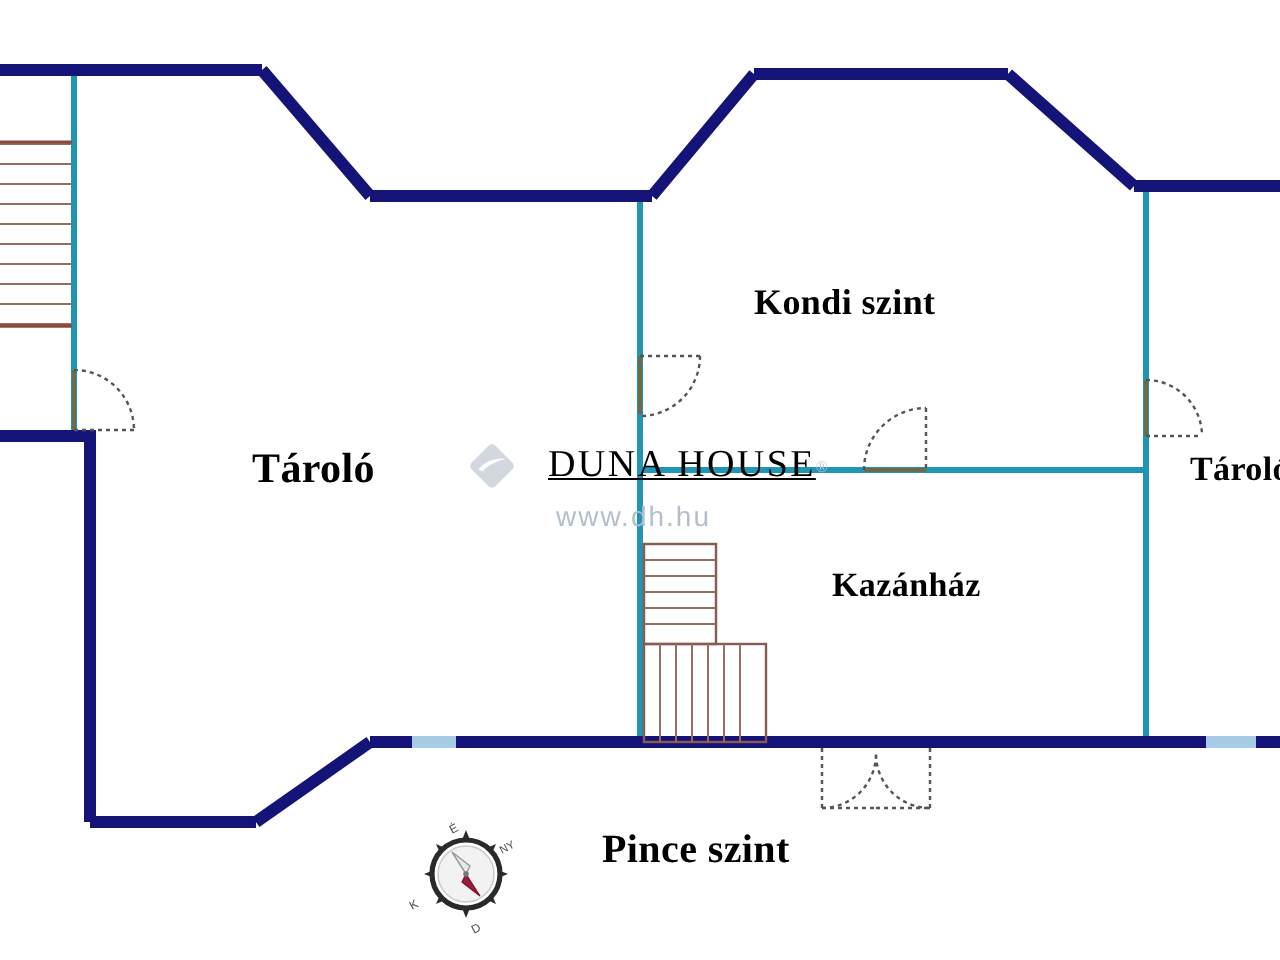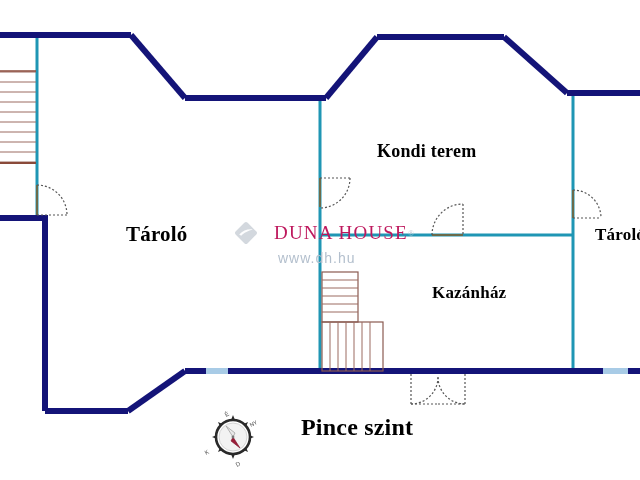--- a/index.html
+++ b/index.html
@@ -32,44 +32,45 @@
   .room-label {
     position: absolute;
     font-family: "Liberation Serif", serif;
     font-weight: bold;
     color: #000000;
     white-space: nowrap;
     letter-spacing: 0.2px;
   }
   #label-borozo  { left: 126px; top: 222px; font-size: 21px; }
   #label-kondi   { left: 377px; top: 141px; font-size: 18px; }
-  #label-kazan   { left: 432px; top: 283px; font-size: 17px; }
+  #label-kazan   { left: 416px; top: 283px; font-size: 17px; }
   #label-tarolo  { left: 595px; top: 225px; font-size: 17px; }
-  #plan-title    { left: 301px; top: 414px; font-size: 24px; }
+  #plan-title    { left: 301px; top: 414px; font-size: 20px; }
 
   #watermark {
     position: absolute;
     left: 234px;
     top: 218px;
     width: 180px;
     height: 52px;
     pointer-events: none;
   }
   #watermark .wm-row {
     display: flex;
     align-items: center;
     height: 30px;
   }
   #watermark .wm-text {
     font-family: "Liberation Serif", serif;
     font-size: 19px;
-    color: #be185d;
+    color: #000000;
     letter-spacing: 1.2px;
     margin-left: 16px;
     white-space: nowrap;
+    text-decoration: underline;
   }
   #watermark .wm-reg {
     font-size: 8px;
     vertical-align: super;
     color: #c3ccd8;
   }
   #watermark .wm-url {
     font-family: "Liberation Sans", sans-serif;
     font-size: 14px;
     font-weight: normal;
@@ -204,21 +205,21 @@
       <path d="M 411,404 A 27,27 0 0 0 438,377"></path>
       <path d="M 465,404 A 27,27 0 0 1 438,377"></path>
       <line x1="411" y1="404" x2="438" y2="404"></line>
       <line x1="438" y1="404" x2="465" y2="404"></line>
     </g>
 
   </svg>
 
   <div class="room-label" id="label-borozo">Tároló</div>
 
-  <div class="room-label" id="label-kondi">Kondi terem</div>
+  <div class="room-label" id="label-kondi">Kondi szint</div>
 
   <div class="room-label" id="label-kazan">Kazánház</div>
 
   <div class="room-label" id="label-tarolo">Tároló</div>
 
   <div class="room-label" id="plan-title">Pince szint</div>
 
   <div id="watermark">
     <div class="wm-row">
       <svg width="30" height="30" viewBox="0 0 30 30">

